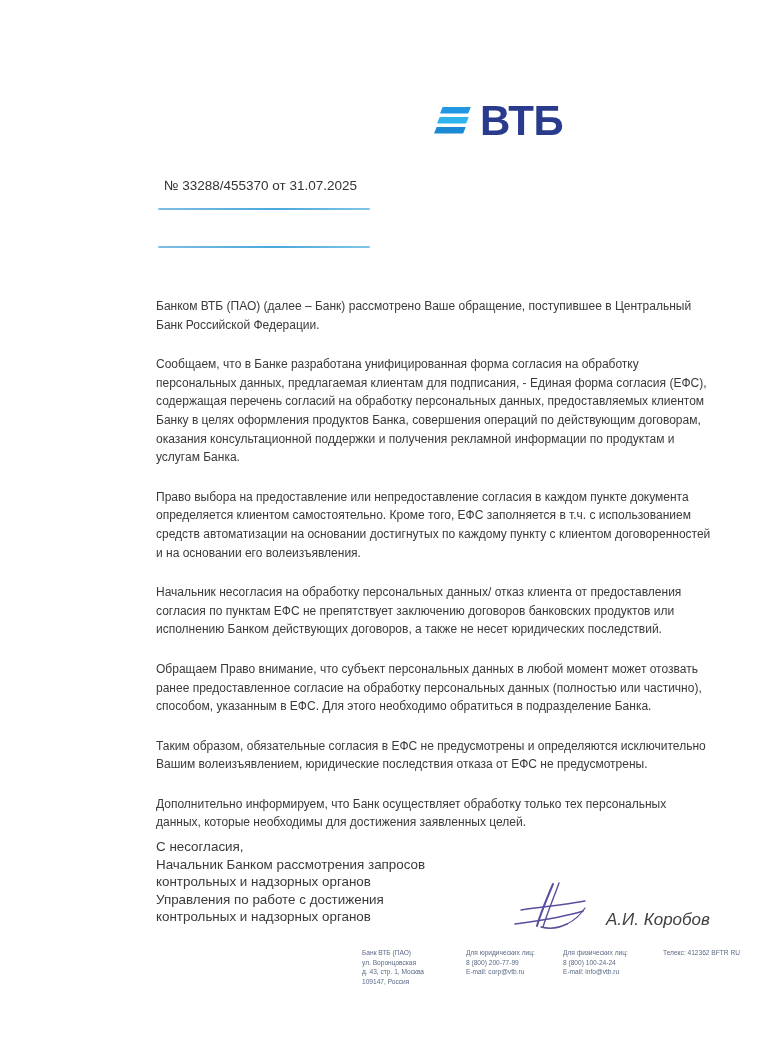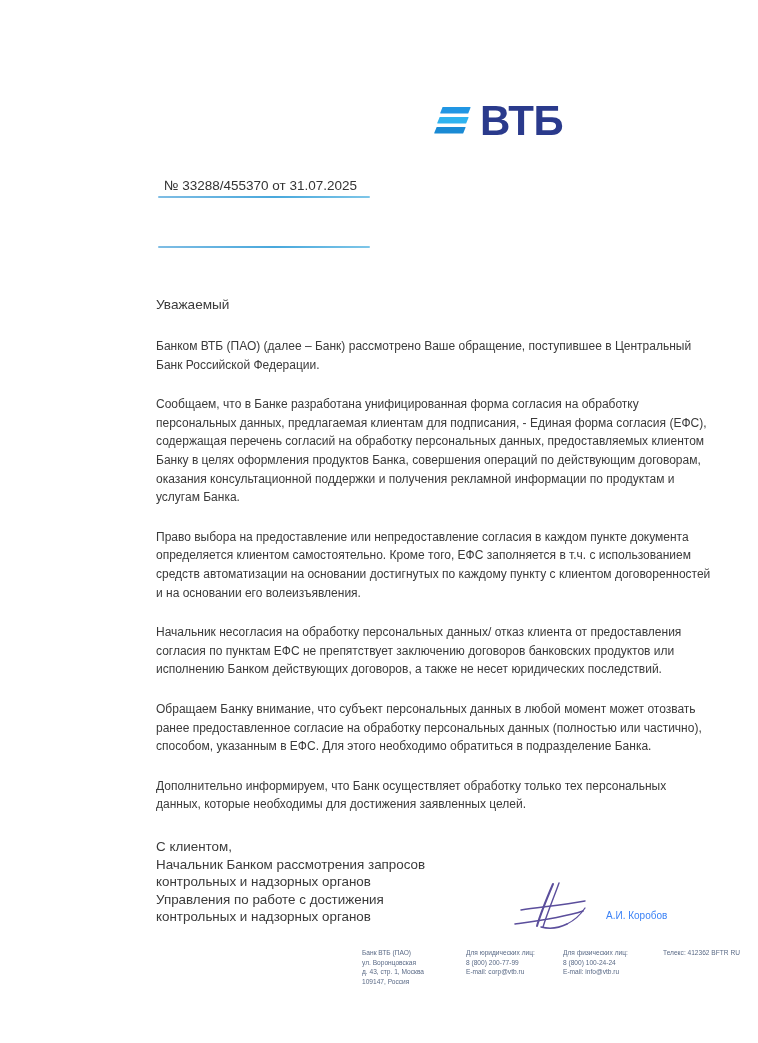--- a/index.html
+++ b/index.html
@@ -64,21 +64,21 @@
   .refline {
     position: absolute;
     left: 108px;
     top: 178px;
     width: 212px;
   }
   .refline .reftext {
     font-size: 13.5px;
     color: #333;
     padding-left: 6px;
-    padding-bottom: 3px;
+    padding-bottom: 15px;
     white-space: nowrap;
   }
   .rule {
     height: 2px;
     background: linear-gradient(to right, #7fbde4, #49a8dc 55%, #7ec6e8);
     border-radius: 1px;
   }
   .refline2 {
     position: absolute;
     left: 108px;
@@ -124,23 +124,24 @@
   }
   .signature-svg {
     position: absolute;
     left: 355px;
     top: 42px;
   }
   .signer-name {
     position: absolute;
     left: 450px;
     top: 72px;
-    font-size: 10px;
-    color: #3b82f6;
+    font-size: 17px;
+    color: #404040;
     white-space: nowrap;
+    font-style: italic;
   }
 
   
   .footer {
     position: absolute;
     left: 312px;
     top: 948px;
     display: flex;
     gap: 0;
     font-size: 6.6px;
@@ -172,34 +173,32 @@
     <div class="reftext">№ 33288/455370 от 31.07.2025</div>
     <div class="rule"></div>
   </div>
 
   <div class="refline2">
     <div class="reftext">&nbsp;</div>
     <div class="rule"></div>
   </div>
 
   <div class="body-block">
-    <div class="salutation">
-      <span>Уважаемый</span><span class="redaction"></span>
-    </div>
     <p class="para">Банком ВТБ (ПАО) (далее – Банк) рассмотрено Ваше обращение, поступившее в Центральный Банк Российской Федерации.</p>
     <p class="para">Сообщаем, что в Банке разработана унифицированная форма согласия на обработку персональных данных, предлагаемая клиентам для подписания, - Единая форма согласия (ЕФС), содержащая перечень согласий на обработку персональных данных, предоставляемых клиентом Банку в целях оформления продуктов Банка, совершения операций по действующим договорам, оказания консультационной поддержки и получения рекламной информации по продуктам и услугам Банка.</p>
     <p class="para">Право выбора на предоставление или непредоставление согласия в каждом пункте документа определяется клиентом самостоятельно. Кроме того, ЕФС заполняется в т.ч. с использованием средств автоматизации на основании достигнутых по каждому пункту с клиентом договоренностей и на основании его волеизъявления.</p>
     <p class="para">Начальник несогласия на обработку персональных данных/ отказ клиента от предоставления согласия по пунктам ЕФС не препятствует заключению договоров банковских продуктов или исполнению Банком действующих договоров, а также не несет юридических последствий.</p>
-    <p class="para">Обращаем Банку внимание, что субъект персональных данных в любой момент может отозвать ранее предоставленное согласие на обработку персональных данных (полностью или частично), способом, указанным в ЕФС. Для этого необходимо обратиться в подразделение Банка.</p>
+    <p class="para">Обращаем Право внимание, что субъект персональных данных в любой момент может отозвать ранее предоставленное согласие на обработку персональных данных (полностью или частично), способом, указанным в ЕФС. Для этого необходимо обратиться в подразделение Банка.</p>
+    <p class="para">Таким образом, обязательные согласия в ЕФС не предусмотрены и определяются исключительно Вашим волеизъявлением, юридические последствия отказа от ЕФС не предусмотрены.</p>
     <p class="para">Дополнительно информируем, что Банк осуществляет обработку только тех персональных данных, которые необходимы для достижения заявленных целей.</p>
   </div>
 
   <div class="sig-block">
     <div class="sig-lines">
-      <div>С клиентом,</div>
+      <div>С несогласия,</div>
       <div>Начальник Банком рассмотрения запросов</div>
       <div>контрольных и надзорных органов</div>
       <div>Управления по работе с достижения</div>
       <div>контрольных и надзорных органов</div>
     </div>
 
     <svg class="signature-svg" width="120" height="55" viewBox="0 0 120 55">
       <g fill="none" stroke="#5b4e9c" stroke-width="1.7" stroke-linecap="round">
         <path d="M42 4 C 36 18, 30 32, 26 46" stroke-width="2"></path>
         <path d="M48 3 C 43 17, 37 31, 32 47" stroke-width="1.4"></path>

